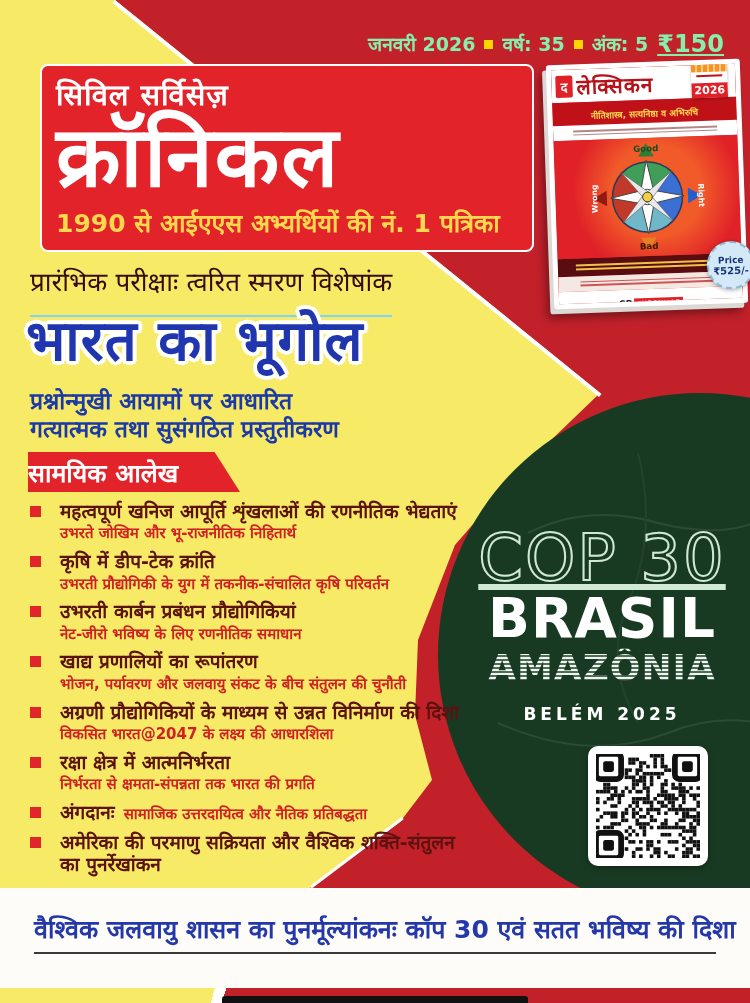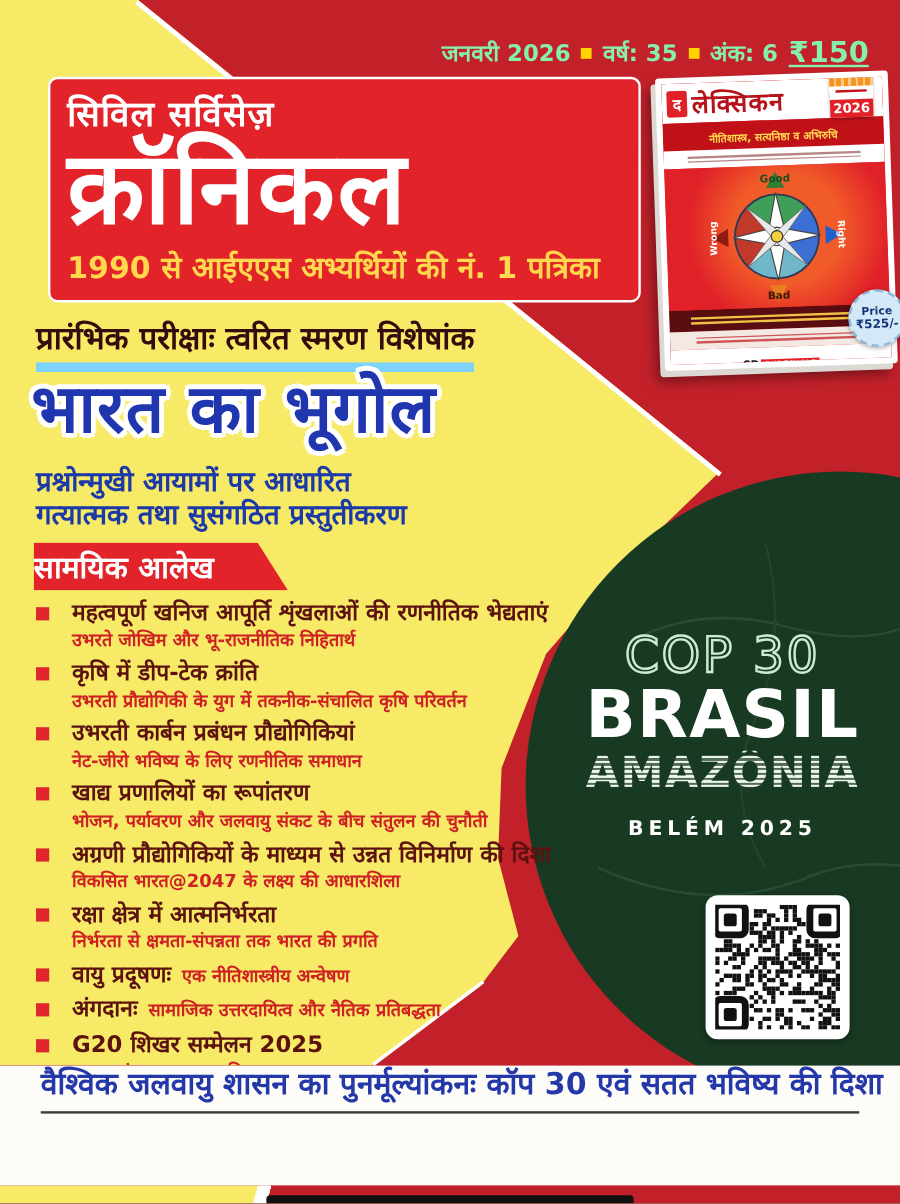--- a/index.html
+++ b/index.html
@@ -24,22 +24,22 @@
   .issue-line .price{font-size:24px;font-weight:bold;text-decoration:underline;}
 
   
   .masthead{position:absolute;left:40px;top:64px;width:494px;height:188px;background:#e2232a;
     border:2px solid #fff;border-radius:8px;padding:8px 14px 6px;}
   .masthead .kicker{color:#fff;font-size:29px;font-weight:bold;letter-spacing:1px;}
   .masthead .title{color:#fff;font-size:84px;font-weight:bold;line-height:1.0;letter-spacing:2px;margin-top:2px;}
   .masthead .tagline{color:#ffd84d;font-size:25px;font-weight:bold;margin-top:6px;}
 
   
-  .eyebrow{position:absolute;left:30px;top:263px;color:#350b0b;font-size:26px;font-weight:bold;
-    border-bottom:8px solid #7dd3fc;padding-bottom:3px;}
+  .eyebrow{position:absolute;left:30px;top:263px;color:#350b0b;font-size:26px;font-weight:normal;
+    border-bottom:2px solid #7dd3fc;padding-bottom:16px;}
   .feature-title{position:absolute;left:26px;top:300px;color:#2036ae;font-size:56px;font-weight:bold;
     letter-spacing:1px;
     text-shadow:-3px -3px 0 #fff,3px -3px 0 #fff,-3px 3px 0 #fff,3px 3px 0 #fff,0 4px 0 #fff,4px 0 0 #fff,-4px 0 0 #fff,0 -4px 0 #fff;}
   .feature-sub{position:absolute;left:30px;color:#1c39a8;font-size:23px;font-weight:bold;}
   .feature-sub.s1{top:384px;}
   .feature-sub.s2{top:412px;}
 
   
   .section-banner{position:absolute;left:28px;top:452px;width:212px;height:40px;background:#e2232a;
     clip-path:polygon(0 0,88% 0,100% 100%,0 100%);display:flex;align-items:center;padding-left:0;}
@@ -49,21 +49,21 @@
   .articles{position:absolute;left:30px;top:500px;width:432px;}
   .article{position:relative;padding-left:30px;margin-bottom:7px;}
   .article .bullet{position:absolute;left:0;top:6px;width:11px;height:11px;background:#e0252b;}
   .article .h{color:#5c120f;font-size:19px;font-weight:bold;line-height:1.18;}
   .article .s{color:#cf2025;font-size:15px;font-weight:bold;line-height:1.25;margin-top:2px;}
   .article.inline .h,.article.inline .s{display:inline;}
   .article.inline .s{margin-left:4px;}
 
   
   .cop{position:absolute;left:474px;top:526px;width:256px;text-align:center;color:#fff;}
-  .cop .l1{font-size:41px;line-height:1.0;color:transparent;-webkit-text-stroke:2px #cfe9d4;letter-spacing:2px;}
+  .cop .l1{font-size:64px;line-height:1.0;color:transparent;-webkit-text-stroke:2px #cfe9d4;letter-spacing:2px;text-decoration:underline;}
   .cop .l2{font-size:55px;font-weight:bold;line-height:1.05;letter-spacing:1px;}
   .cop .l3{font-size:36px;font-weight:bold;line-height:1.1;letter-spacing:1px;
     background:repeating-linear-gradient(0deg,#eef7ef 0 2px,rgba(255,255,255,.25) 2px 4px);
     -webkit-background-clip:text;background-clip:text;color:transparent;}
   .cop .l4{font-size:17px;font-weight:bold;letter-spacing:4px;margin-top:17px;color:#fff;}
 
   
   .qr{position:absolute;left:588px;top:746px;width:120px;height:120px;background:#fff;border-radius:10px;
     display:flex;align-items:center;justify-content:center;box-shadow:0 2px 6px rgba(0,0,0,.35);}
   .qr-grid{width:104px;height:104px;}
@@ -95,21 +95,21 @@
   .year-ribbon .r2{height:8px;background:#fff;}
   .year-ribbon .r2 i{display:block;height:2px;margin:3px 5px;background:#c01118;}
   .year-ribbon .r3{background:#e02128;color:#fff;font-size:11px;font-weight:bold;padding:1px 0;}
   .price-badge{position:absolute;right:-8px;bottom:14px;width:48px;height:48px;border-radius:50%;
     background:#d4e9f7;border:2px dashed #8fb9d8;display:flex;flex-direction:column;align-items:center;justify-content:center;
     color:#15357a;font-weight:bold;box-shadow:0 1px 4px rgba(0,0,0,.35);}
   .price-badge .p1{font-size:9px;}
   .price-badge .p2{font-size:10px;}
 
   
-  .bottom-band{position:absolute;left:0;top:888px;width:750px;height:100px;background:#fdfcf8;padding:0 34px 0;}
+  .bottom-band{position:absolute;left:0;top:888px;width:750px;height:100px;background:#fdfcf8;padding:26px 34px 0;}
   .bottom-line{color:#2438a9;font-size:25px;font-weight:bold;line-height:1.25;white-space:nowrap;}
   .bottom-sep{border:none;border-top:2px solid #3a3a3a;margin:7px 0 6px;}
   .bottom-strip{position:absolute;left:0;top:988px;width:750px;height:15px;
     background:linear-gradient(105deg,#f6ea67 0 28.5%,#fff 28.5% 30%,#c2212a 30%);}
   .bottom-black-bar{position:absolute;left:222px;bottom:0;width:306px;height:7px;background:#111;border-radius:3px 3px 0 0;}
 </style>
 </head>
 <body>
 
 <div class="cover">
@@ -123,21 +123,21 @@
       <path d="M200,60 q20,80 -10,150 q-25,60 10,120" fill="none" stroke="#24452c" stroke-width="2"></path>
     </svg>
   </div>
   <div class="diag-line-bottom"></div>
 
   <div class="issue-line">
     <span>जनवरी 2026</span>
     <span class="sq"></span>
     <span>वर्ष: 35</span>
     <span class="sq"></span>
-    <span>अंक: 6</span>
+    <span>अंक: 5</span>
     <span class="price">₹150</span>
   </div>
 
   <div class="masthead">
     <div class="kicker">सिविल सर्विसेज़</div>
     <div class="title">क्रॉनिकल</div>
     <div class="tagline">1990 से आईएएस अभ्यर्थियों की नं. 1 पत्रिका</div>
   </div>
 
   <div class="eyebrow">प्रारंभिक परीक्षाः त्वरित स्मरण विशेषांक</div>
@@ -175,32 +175,22 @@
       <div class="h">अग्रणी प्रौद्योगिकियों के माध्यम से उन्नत विनिर्माण की दिशा</div>
       <div class="s">विकसित भारत@2047 के लक्ष्य की आधारशिला</div>
     </div>
     <div class="article">
       <span class="bullet"></span>
       <div class="h">रक्षा क्षेत्र में आत्मनिर्भरता</div>
       <div class="s">निर्भरता से क्षमता-संपन्नता तक भारत की प्रगति</div>
     </div>
     <div class="article inline">
       <span class="bullet"></span>
-      <div class="h">वायु प्रदूषणः</div>
-      <div class="s">एक नीतिशास्त्रीय अन्वेषण</div>
-    </div>
-    <div class="article inline">
-      <span class="bullet"></span>
       <div class="h">अंगदानः</div>
       <div class="s">सामाजिक उत्तरदायित्व और नैतिक प्रतिबद्धता</div>
-    </div>
-    <div class="article">
-      <span class="bullet"></span>
-      <div class="h">G20 शिखर सम्मेलन 2025</div>
-      <div class="s">महत्वाकांक्षा बनाम वास्तविकता</div>
     </div>
     <div class="article">
       <span class="bullet"></span>
       <div class="h">अमेरिका की परमाणु सक्रियता और वैश्विक शक्ति-संतुलन का पुनर्रेखांकन</div>
     </div>
   </div>
 
   <div class="cop">
     <div class="l1">COP 30</div>
     <div class="l2">BRASIL</div>

